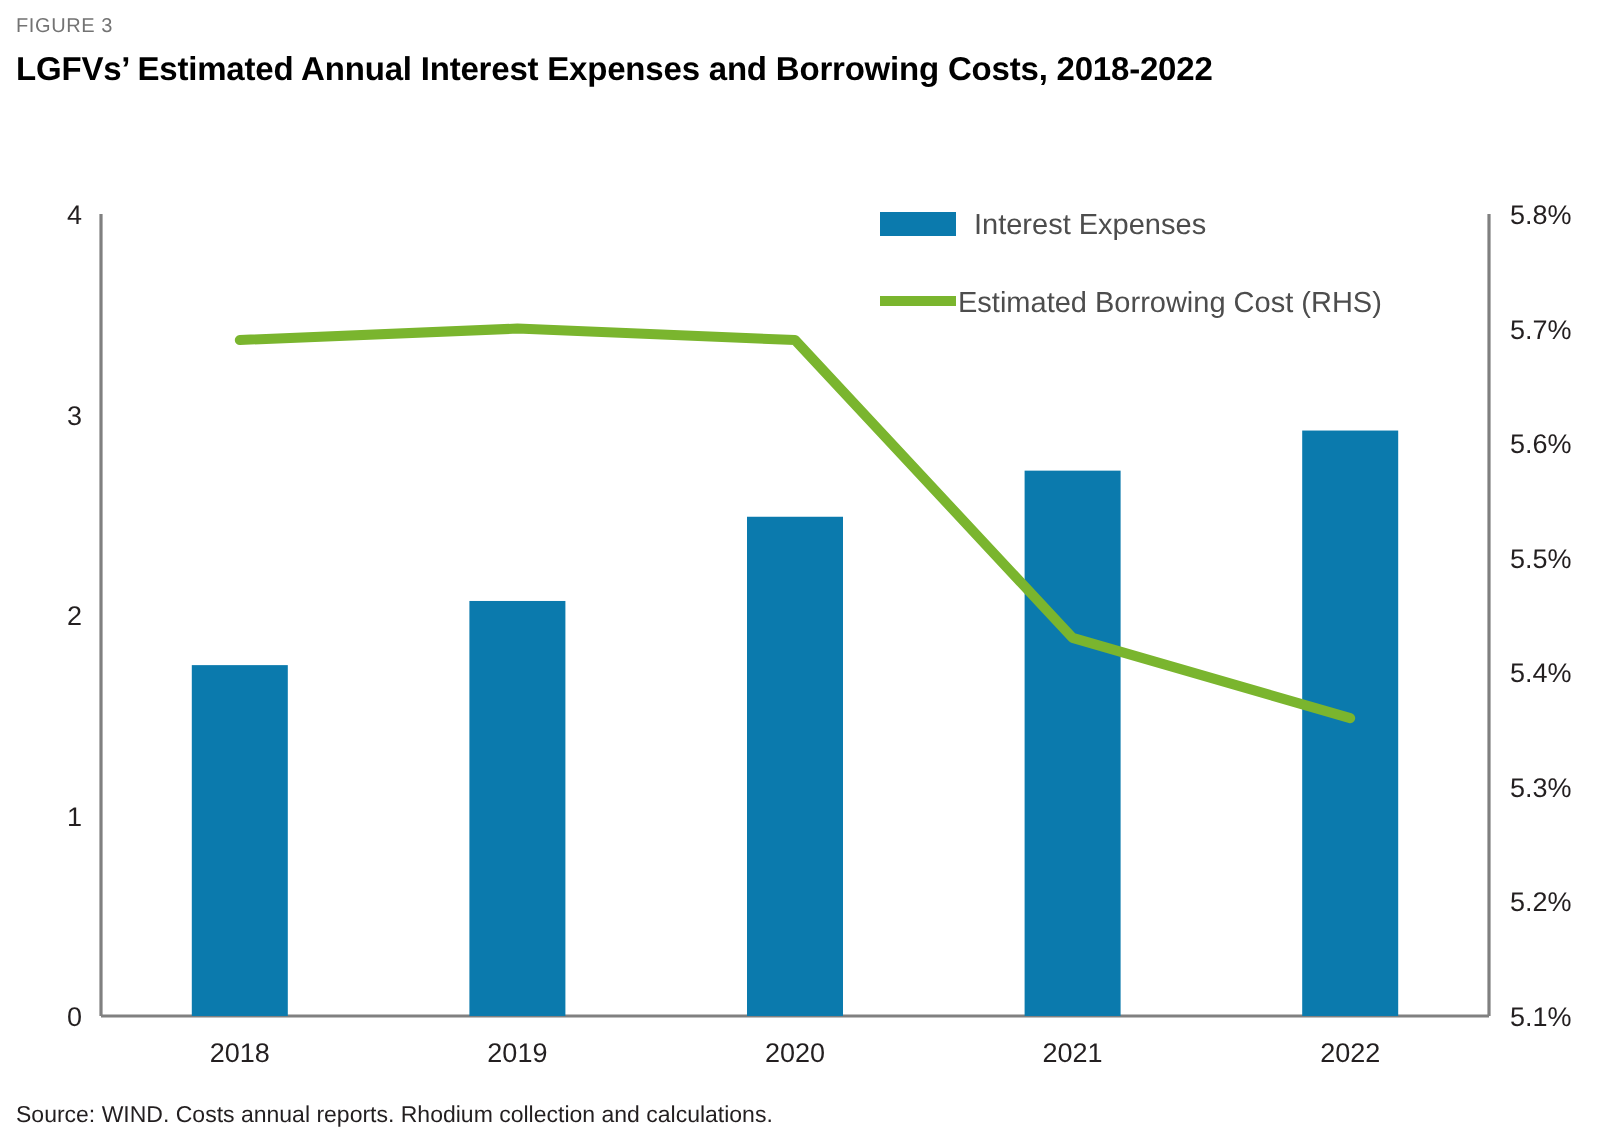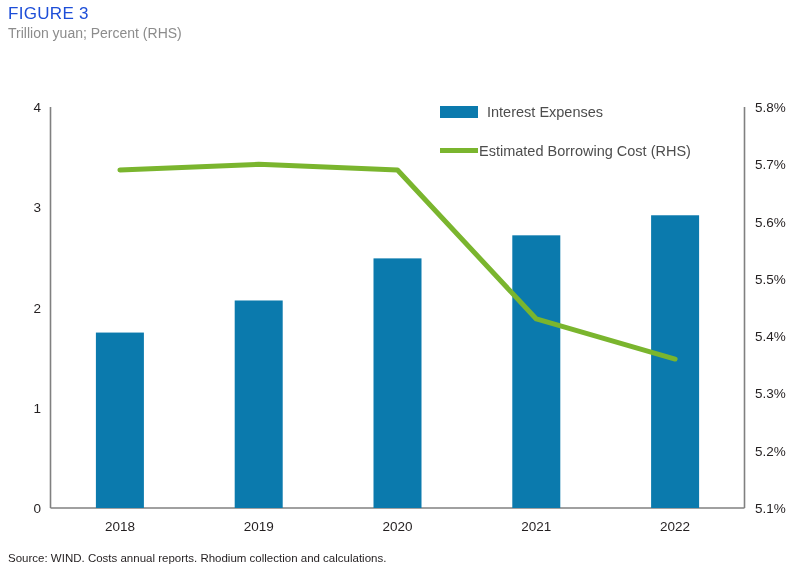--- a/index.html
+++ b/index.html
@@ -17,24 +17,24 @@
   }
 
   
   #header {
     position: absolute;
     left: 8px;
     top: 6px;
     width: 784px;
   }
   #figure-label {
-    font-size: 17px;
+    font-size: 10px;
     font-weight: 400;
     letter-spacing: 0.3px;
-    color: #1d4ed8;
+    color: #737373;
     line-height: 16px;
   }
   #chart-title {
     font-size: 16.5px;
     font-weight: bold;
     color: #000000;
     line-height: 22px;
     margin-top: 2px;
     letter-spacing: -0.1px;
   }
@@ -83,21 +83,21 @@
     font-family: "Liberation Sans", sans-serif;
     font-size: 13.5px;
     fill: #231f20;
   }
 </style>
 </head>
 <body>
 
 <div id="header">
   <div id="figure-label">FIGURE 3</div>
-  <div id="chart-subtitle">Trillion yuan; Percent (RHS)</div>
+  <div id="chart-title">LGFVs’ Estimated Annual Interest Expenses and Borrowing Costs, 2018-2022</div>
 </div>
 
 <div id="plot-area">
   <svg id="plot-svg" width="800" height="440" viewBox="0 0 800 440">
 
     <g>
       <line id="axis-left" x1="50.5" y1="12" x2="50.5" y2="413" stroke="#808080" stroke-width="1.6"></line>
       <line id="axis-right" x1="744.5" y1="12" x2="744.5" y2="413" stroke="#808080" stroke-width="1.6"></line>
       <line id="axis-bottom" x1="50.5" y1="413" x2="744.5" y2="413" stroke="#808080" stroke-width="1.6"></line>
     </g>

